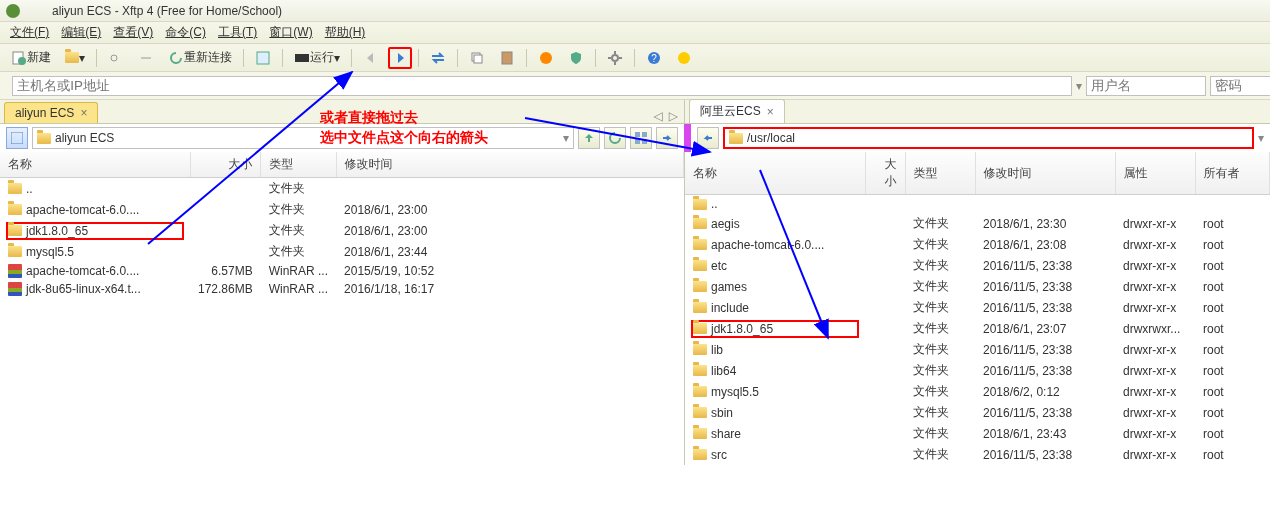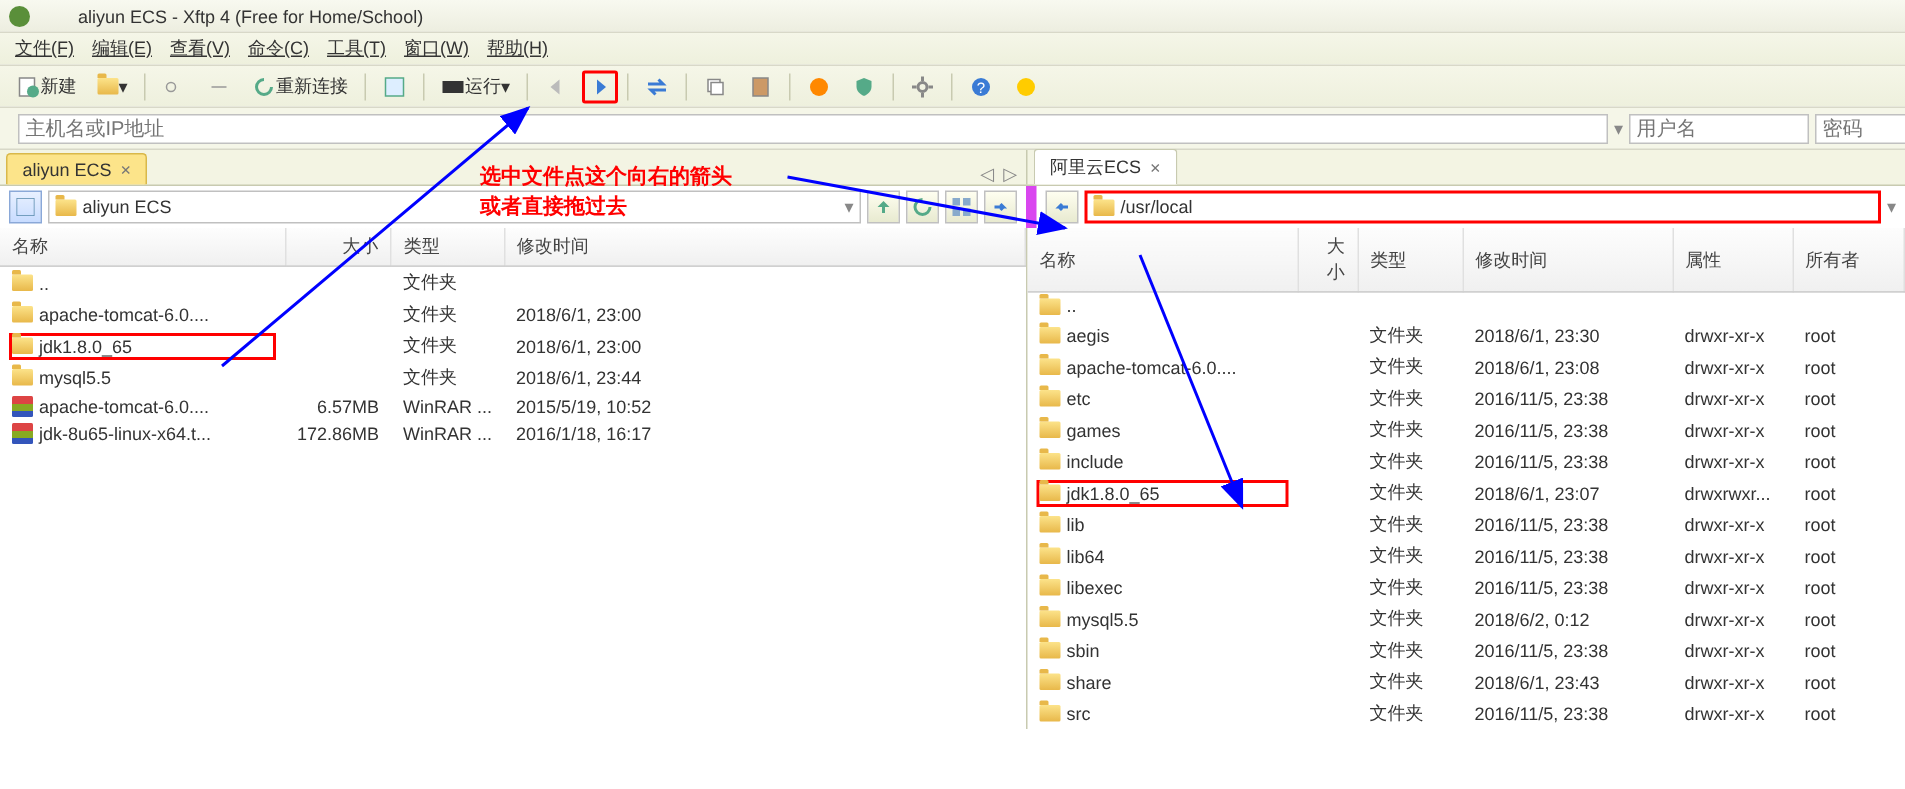--- a/index.html
+++ b/index.html
@@ -451,33 +451,20 @@
             <td></td>
             <td>文件夹</td>
             <td>2016/11/5, 23:38</td>
             <td>drwxr-xr-x</td>
             <td>root</td>
           </tr>
           <tr class="row">
             <td>
               <span class="fcell">
                 <span class="folder-icon"></span>
-                <span>libexec</span>
-              </span>
-            </td>
-            <td></td>
-            <td>文件夹</td>
-            <td>2016/11/5, 23:38</td>
-            <td>drwxr-xr-x</td>
-            <td>root</td>
-          </tr>
-          <tr class="row">
-            <td>
-              <span class="fcell">
-                <span class="folder-icon"></span>
                 <span>mysql5.5</span>
               </span>
             </td>
             <td></td>
             <td>文件夹</td>
             <td>2018/6/2, 0:12</td>
             <td>drwxr-xr-x</td>
             <td>root</td>
           </tr>
           <tr class="row">
@@ -518,22 +505,22 @@
             <td>2016/11/5, 23:38</td>
             <td>drwxr-xr-x</td>
             <td>root</td>
           </tr>
         </tbody>
     </table>
   </div>
 </div>
 
 <div class="annot" style="left:320px; top:108px">
+  <div>或者直接拖过去</div>
   <div>选中文件点这个向右的箭头</div>
-  <div>或者直接拖过去</div>
 </div>
 
 <svg class="overlay" width="1270" height="526">
   <defs>
       <marker id="ah" markerWidth="10" markerHeight="8" refX="9" refY="4" orient="auto">
         <path d="M0 0L10 4L0 8z" fill="#00f"></path>
       </marker>
     </defs>
   <line x1="148" y1="244" x2="352" y2="72" stroke="#00f" stroke-width="2" marker-end="url(#ah)"></line>
   <line x1="525" y1="118" x2="710" y2="152" stroke="#00f" stroke-width="2" marker-end="url(#ah)"></line>

